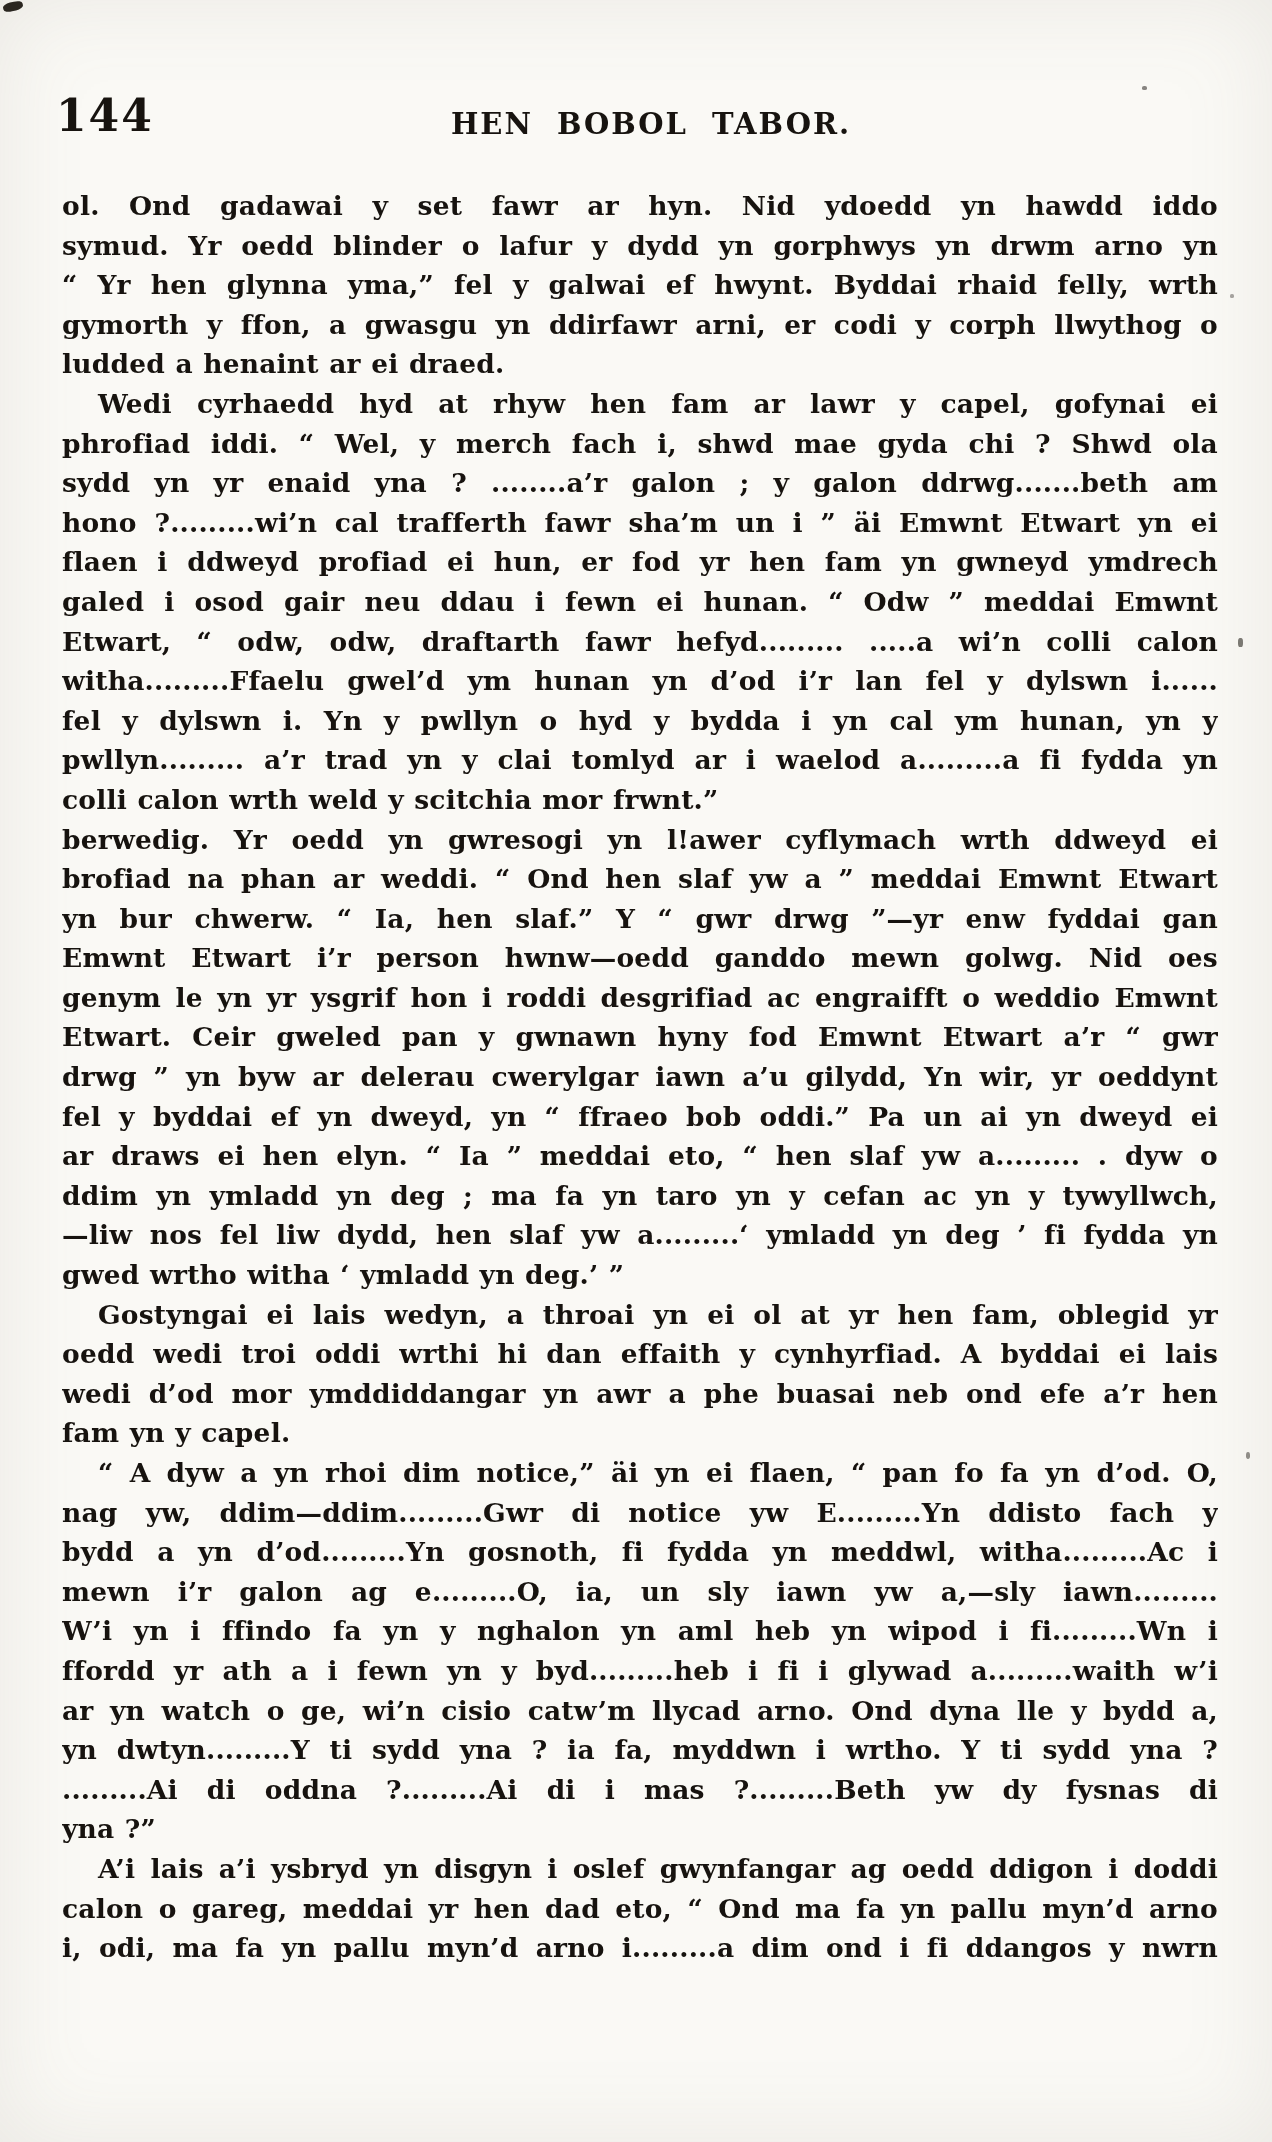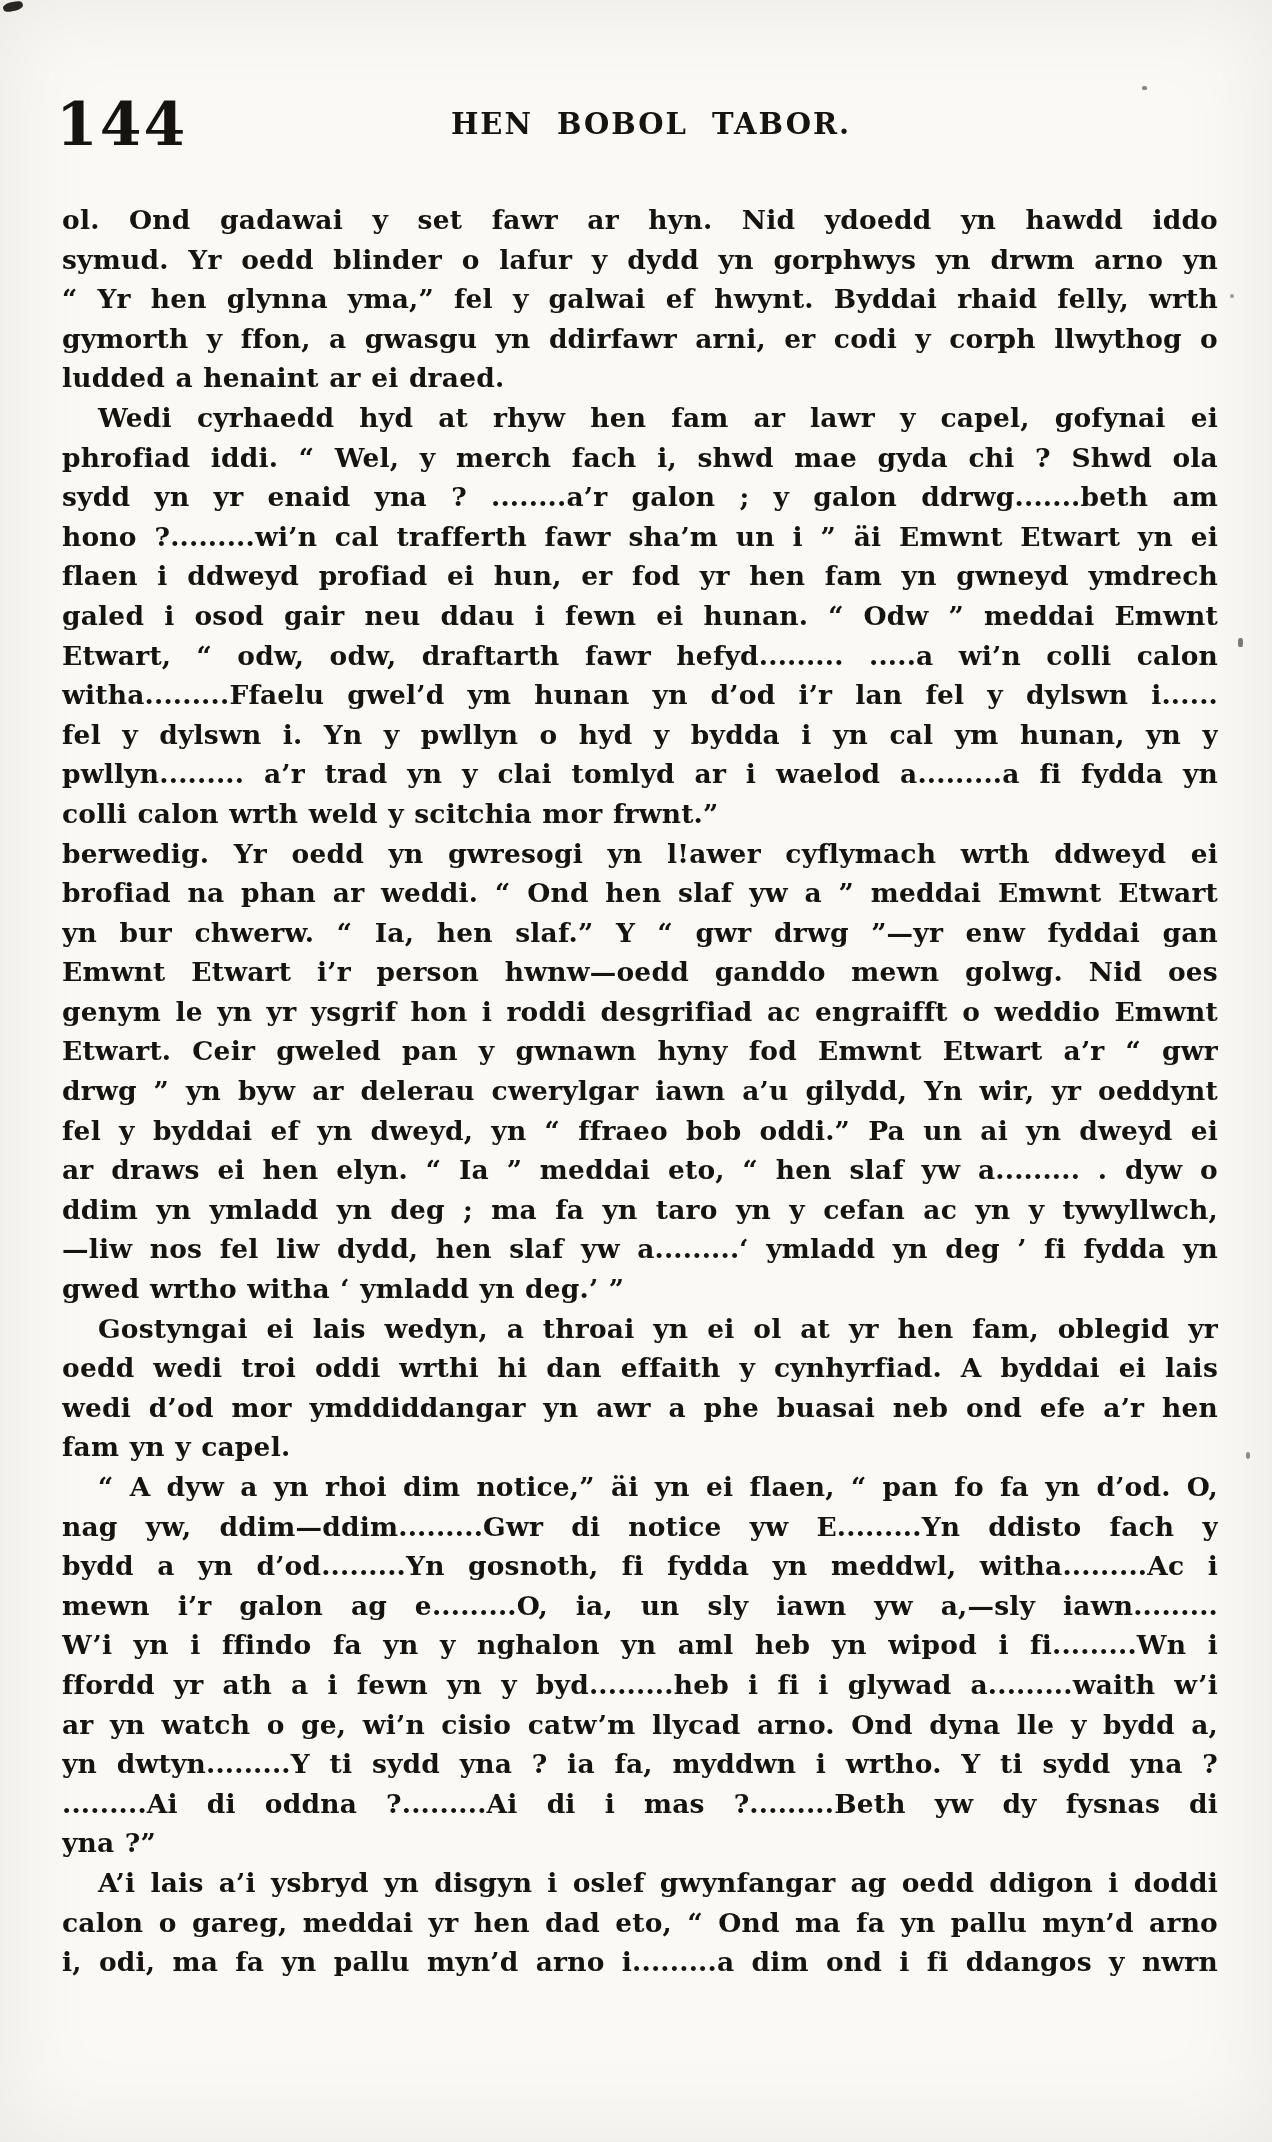--- a/index.html
+++ b/index.html
@@ -17,21 +17,21 @@
     font-family: "DejaVu Serif", serif;
     font-weight: bold;
     overflow: hidden;
     box-shadow: inset 0 0 90px rgba(120,115,105,0.12);
   }
   .header { position: absolute; top: 0; left: 0; right: 0; height: 170px; }
   .folio {
     position: absolute;
     top: 94px;
     left: 56px;
-    font-size: 60px;
+    font-size: 44px;
     line-height: 1;
     letter-spacing: 2px;
   }
   .running-title {
     position: absolute;
     top: 110px;
     left: 0;
     right: 14px;
     text-align: center;
     font-size: 29px;
@@ -41,21 +41,20 @@
     margin-left: 44px;
   }
   .body-text {
     position: absolute;
     top: 186px;
     left: 62px;
     width: 1156px;
     font-size: 26.5px;
     letter-spacing: 0.2px;
     word-spacing: 1px;
-    margin-top: 14px;
   }
   .line {
     height: 39.6px;
     line-height: 39.6px;
     overflow: hidden;
     text-align: justify;
     text-align-last: justify;
     text-justify: inter-word;
     white-space: normal;
   }

